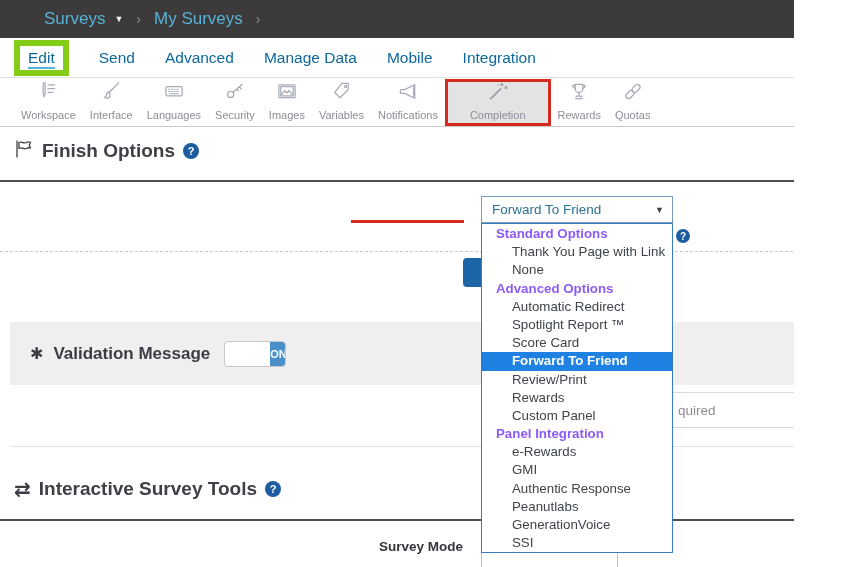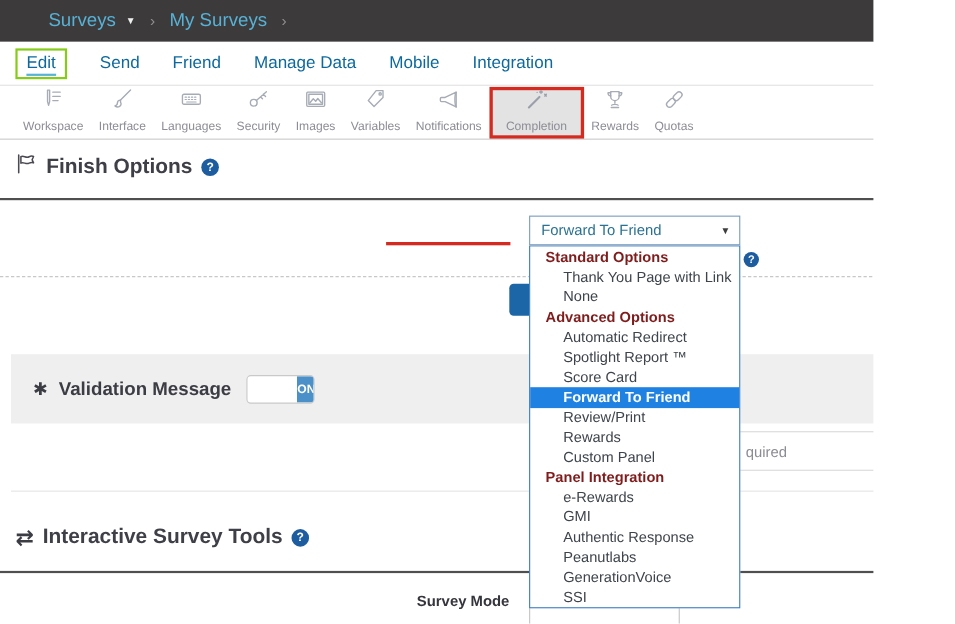--- a/index.html
+++ b/index.html
@@ -11,32 +11,32 @@
           display:flex;align-items:center;padding-left:44px;box-sizing:border-box;gap:13px;}
   .crumb{color:#57b2d6;font-size:17px;}
   .caret{color:#f0f0f0;font-size:9px;margin-left:-4px;}
   .crumb-sep{color:#8f8f8f;font-size:14px;}
 
   
   .menubar{position:absolute;left:0;top:38px;width:868px;height:40px;background:#fff;
            border-bottom:1px solid #e2e2e2;display:flex;align-items:center;
            padding-left:14px;box-sizing:border-box;gap:30px;}
   .menu-item{font-size:15.5px;color:#0d699d;white-space:nowrap;}
-  .menu-item.active{border:2px solid #84cc16;padding:3px 8px;}
+  .menu-item.active{border:6px solid #84cc16;padding:3px 8px;}
   .menu-item.active .mlabel{border-bottom:2px solid #57b2d6;padding-bottom:1px;}
 
   
   .toolbar{position:absolute;left:0;top:79px;width:868px;height:48px;background:#fff;
            border-bottom:1px solid #c9c9c9;display:flex;align-items:stretch;
            padding-left:14px;box-sizing:border-box;}
   .tb-item{display:flex;flex-direction:column;align-items:center;justify-content:flex-end;
            padding:3px 7px 5px;min-width:47px;box-sizing:border-box;}
   .tb-item svg{width:24px;height:23px;flex:0 0 auto;}
   .tb-label{font-size:11px;color:#8d8d96;margin-top:2px;white-space:nowrap;}
-  .tb-item.highlight{background:#e3e3e3;border:3px solid #d42a20;padding:0 12px 2px;}
+  .tb-item.highlight{background:#e3e3e3;border:3px solid #d42a20;padding:0 22px 2px;}
 
   
   .sec-header{position:absolute;display:flex;align-items:center;gap:8px;}
   .sec-title{font-size:19px;font-weight:bold;color:#3f3f47;}
   .help{width:16px;height:16px;border-radius:50%;background:#1d5c9f;color:#fff;
         font-size:11px;font-weight:bold;display:flex;align-items:center;justify-content:center;flex:0 0 auto;}
   .help.small{width:14px;height:14px;font-size:10px;}
   .hr-dark{position:absolute;left:0;width:868px;height:2px;background:#4f4f4f;}
   .swap-glyph{font-size:20px;color:#3c3c44;font-weight:bold;line-height:1;}
 
@@ -48,21 +48,21 @@
   .dd-select{position:absolute;left:481px;top:196px;width:192px;height:27px;background:#fff;
              border:1px solid #7a9cbc;box-sizing:border-box;z-index:21;display:flex;
              align-items:center;justify-content:space-between;padding:0 8px 0 10px;
              font-size:13.5px;color:#2a7291;}
   .dd-arrow{font-size:9px;color:#3e3e3e;}
   .dd-list{position:absolute;left:481px;top:223px;width:192px;background:#fff;
            border:1px solid #3a7bbf;box-sizing:border-box;z-index:20;
            display:flex;flex-direction:column;padding-top:1px;}
   .dd-item{flex:0 0 18.2px;height:18.2px;line-height:18.2px;font-size:13.3px;
            color:#3e444b;padding-left:30px;white-space:nowrap;overflow:hidden;}
-  .dd-item.group{font-weight:bold;padding-left:14px;color:#7f1d1d;}
+  .dd-item.group{font-weight:bold;padding-left:14px;color:#8b5cf6;}
   .dd-item.selected{background:#1f82e3;color:#fff;font-weight:bold;}
 
   .helper{position:absolute;left:676px;top:229px;display:flex;align-items:center;gap:5px;
           font-size:12px;letter-spacing:-0.2px;color:#4e4e55;z-index:5;white-space:nowrap;}
   .dashed{position:absolute;left:0;top:251px;width:868px;border-top:1px dashed #c8c8c8;}
   .blue-btn{position:absolute;left:463px;top:258px;width:28px;height:29px;
             background:#1c66a8;border-radius:4px;z-index:5;}
 
   
   .vm-section{position:absolute;left:10px;top:322px;width:848px;height:125px;background:#fff;
@@ -92,21 +92,21 @@
     <span class="crumb">Surveys</span>
     <span class="caret">▼</span>
     <span class="crumb-sep">›</span>
     <span class="crumb">My Surveys</span>
     <span class="crumb-sep">›</span>
   </div>
 
   <div class="menubar">
     <span class="menu-item active"><span class="mlabel">Edit</span></span>
     <span class="menu-item">Send</span>
-    <span class="menu-item">Friend</span>
+    <span class="menu-item">Advanced</span>
     <span class="menu-item">Manage Data</span>
     <span class="menu-item">Mobile</span>
     <span class="menu-item">Integration</span>
   </div>
 
   <div class="toolbar">
     <div class="tb-item">
       <span><svg viewBox="0 0 24 24" fill="none" stroke="#a6abb5" stroke-width="1.3" stroke-linecap="round" stroke-linejoin="round">
             <path d="M7 3h2v11l-1 3.5L7 14z"></path>
             <path d="M12 5h7M12 9h7M12 13h5"></path>

